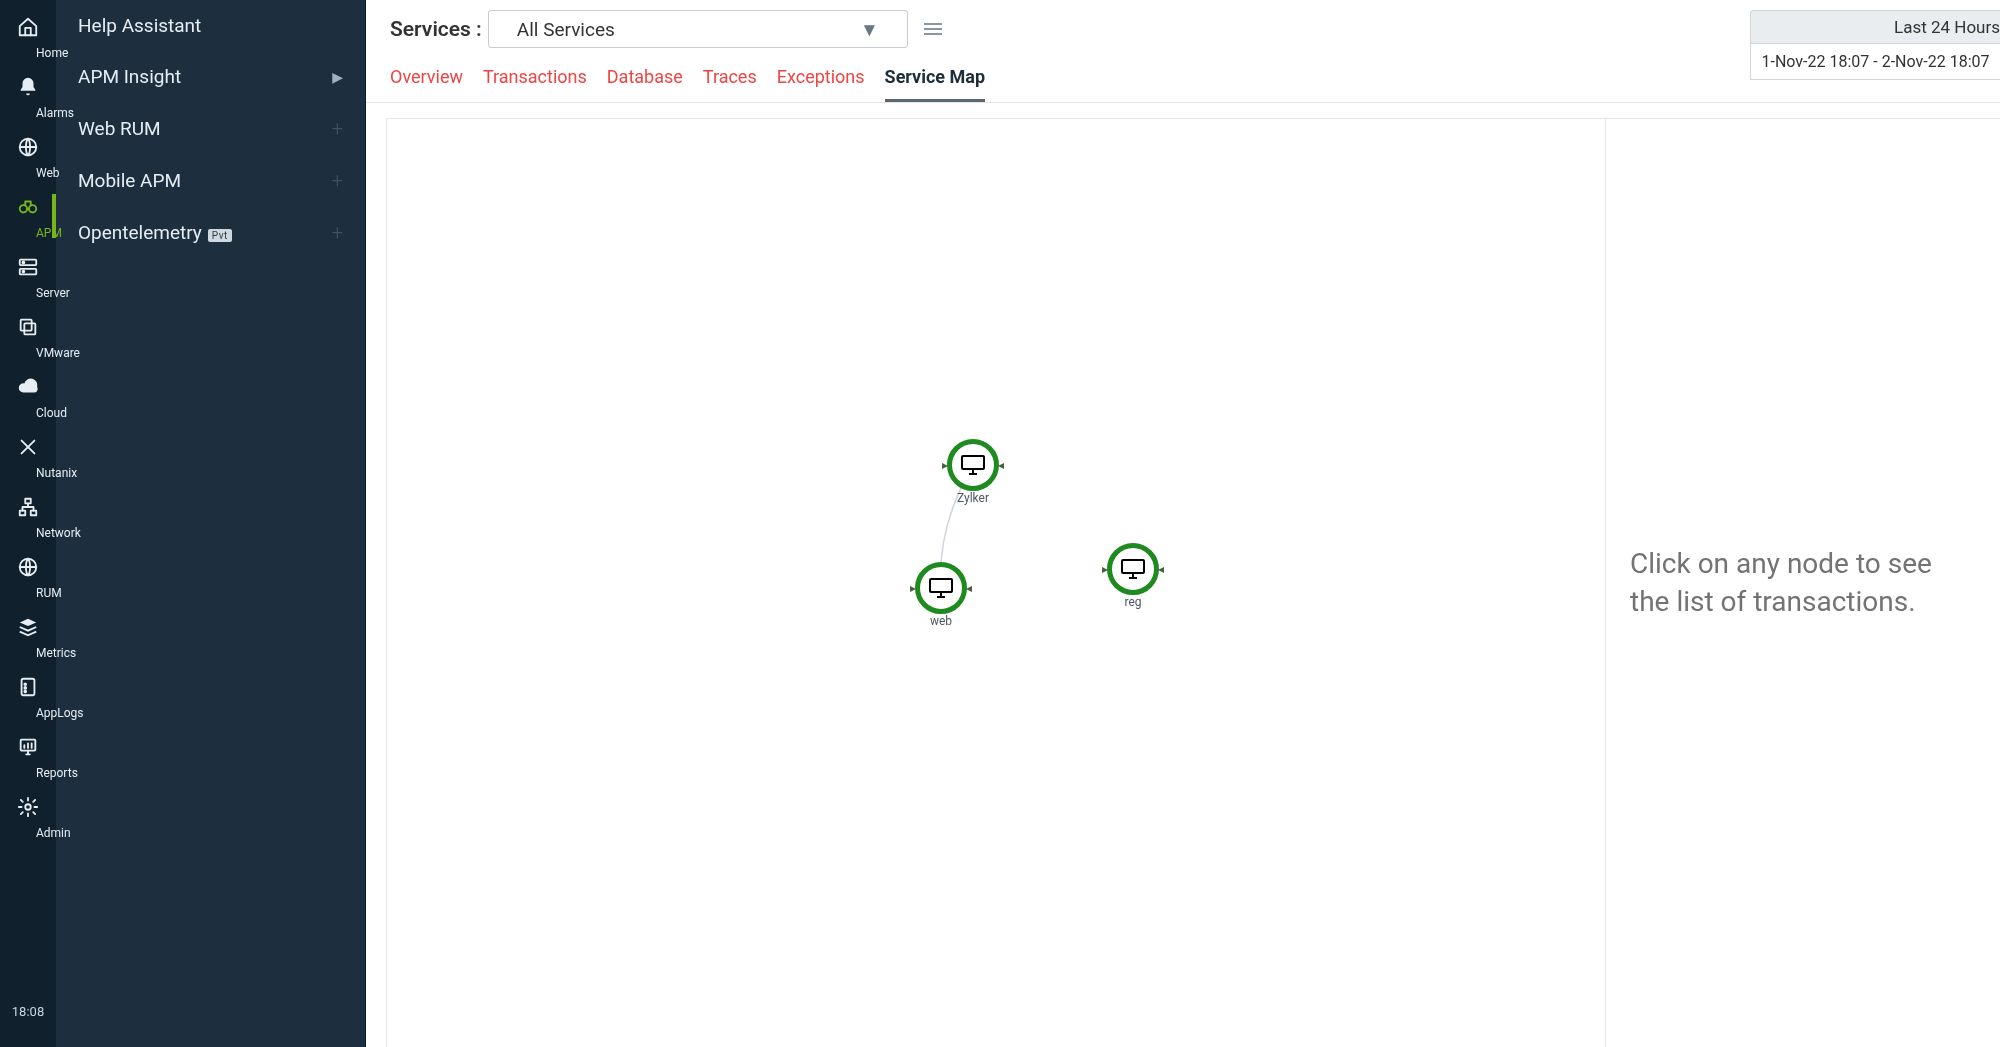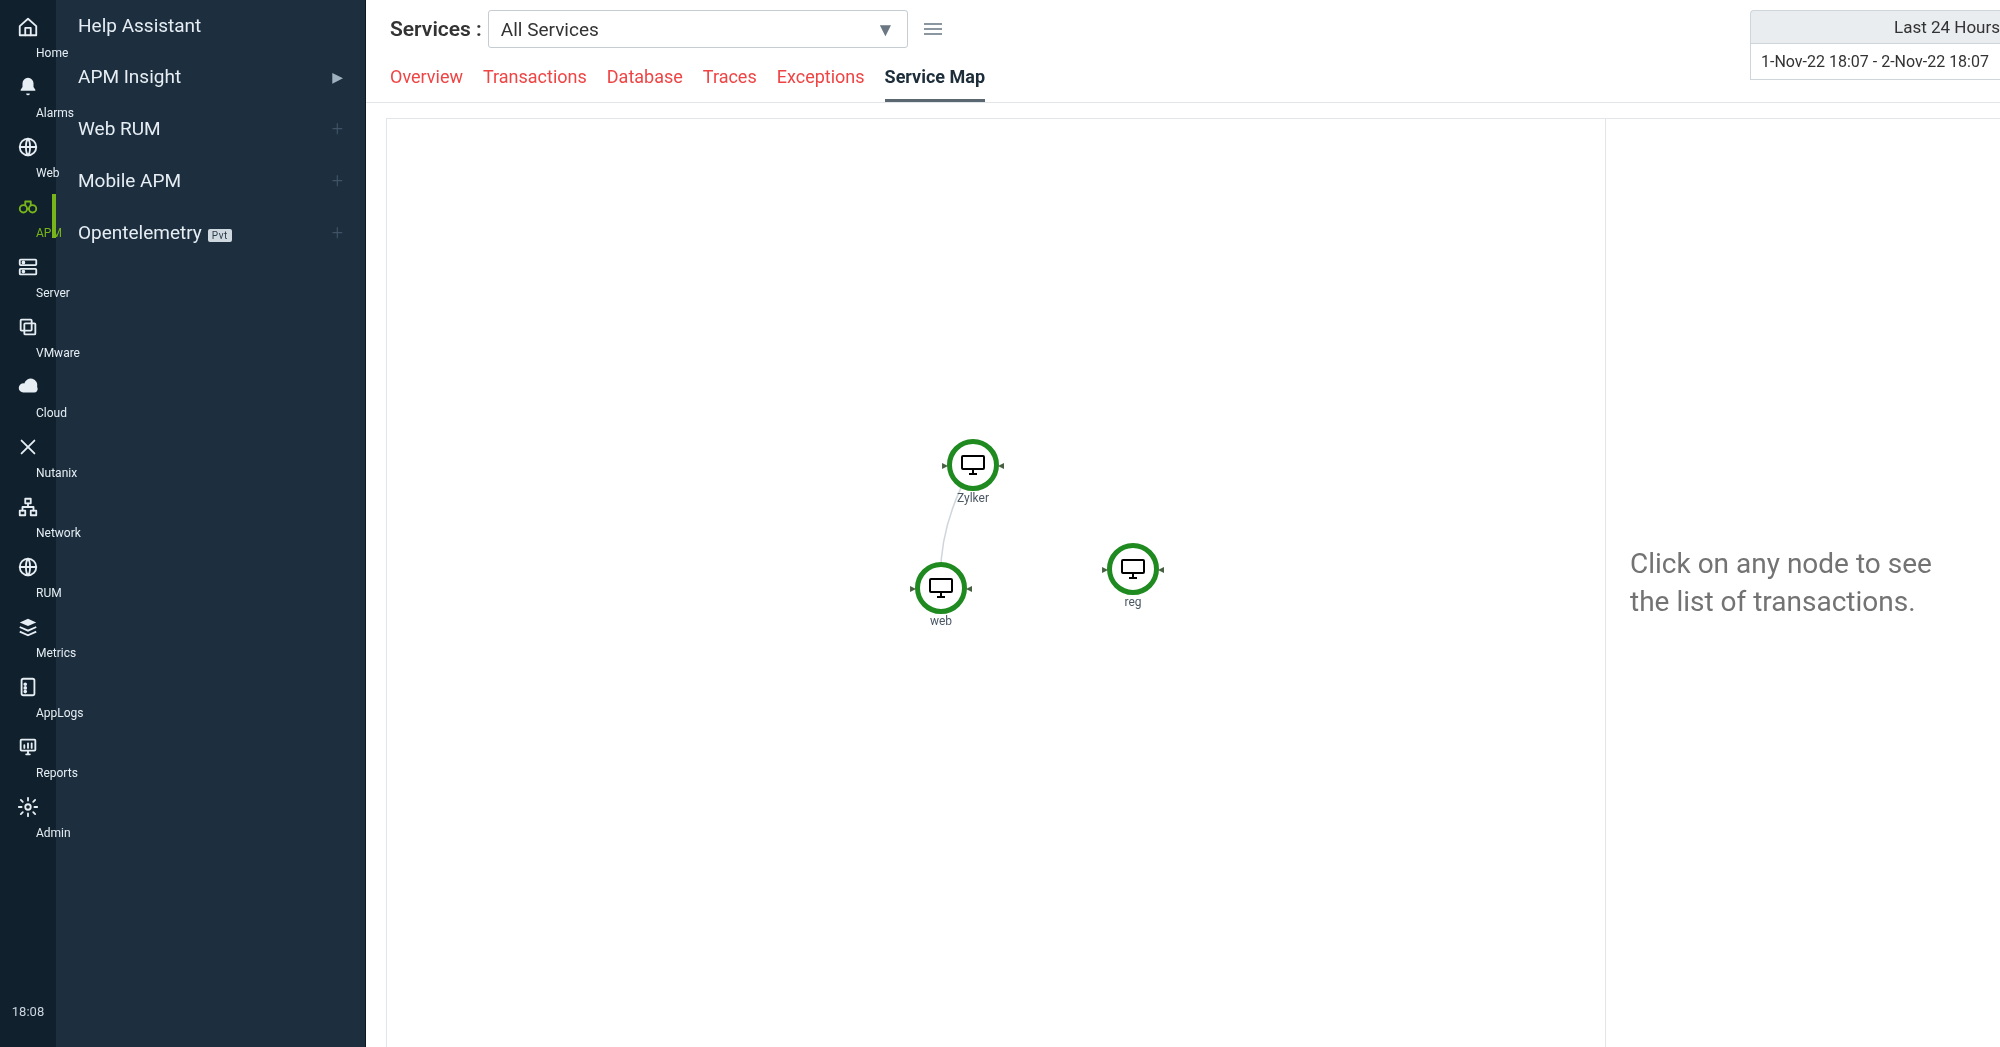--- a/index.html
+++ b/index.html
@@ -34,34 +34,34 @@
   .panel-item .plus{ font-size:20px; color:#3f5266; font-weight:300; }
   .badge { font-size:10px; background:#cfd8df; color:#2d3b48; padding:1px 4px; border-radius:2px; margin-left:6px; letter-spacing:.5px; }
 
   
   .main { flex:1; height:1047px; background:#fff; position:relative; overflow:hidden; }
 
   .topbar { display:flex; align-items:center; padding:10px 20px 0 24px; }
   .topbar .lbl{ font-size:21px; font-weight:600; margin-right:6px; }
   .select {
     border:1px solid #c5ccd2; border-radius:3px; height:38px; width:420px;
-    display:flex; align-items:center; padding:0 12px; font-size:19px; color:#333;
+    display:flex; align-items:center; padding:0 28px; font-size:19px; color:#333;
     justify-content:space-between; cursor:pointer; background:#fff;
   }
   .select .caret{ color:#6b7884; }
   .hamburger { margin-left:16px; color:#8a96a0; display:flex; flex-direction:column; gap:3px; cursor:pointer; }
   .hamburger span{ display:block; width:18px; height:2px; background:#8a96a0; }
 
   .time-picker { position:absolute; top:10px; right:0; width:250px; }
   .time-picker .quick {
     background:#e9edef; border:1px solid #cfd6db; border-bottom:none; border-top-left-radius:4px;
     text-align:right; font-size:17px; padding:6px 0; border-right:none; border-top-right-radius:0;
   }
   .time-picker .range {
-    border:1px solid #cfd6db; font-size:16px; padding:8px 10px; white-space:nowrap; border-right:none;
+    border:1px solid #cfd6db; font-size:16px; padding:8px 10px; white-space:nowrap; border-right:none;text-align:center;
   }
 
   .tabs { display:flex; gap:20px; padding:18px 0 0 24px; border-bottom:1px solid #e2e6ea; }
   .tab { font-size:18px; color:#ef4444; padding-bottom:12px; cursor:pointer; }
   .tab.active{ color:#1d2d3a; font-weight:700; border-bottom:3px solid #5a6670; }
 
   .workspace { position:absolute; left:20px; right:0; top:118px; bottom:0; display:flex; }
   .canvas { flex:1; border:1px solid #e2e6ea; border-right:none; border-bottom:none; position:relative; background:#fff; }
   .sidepanel { width:395px; border:1px solid #e2e6ea; border-right:none; border-bottom:none; padding:24px; display:flex; align-items:center; }
   .sidepanel p { font-size:28px; color:#737373; line-height:1.35; }

